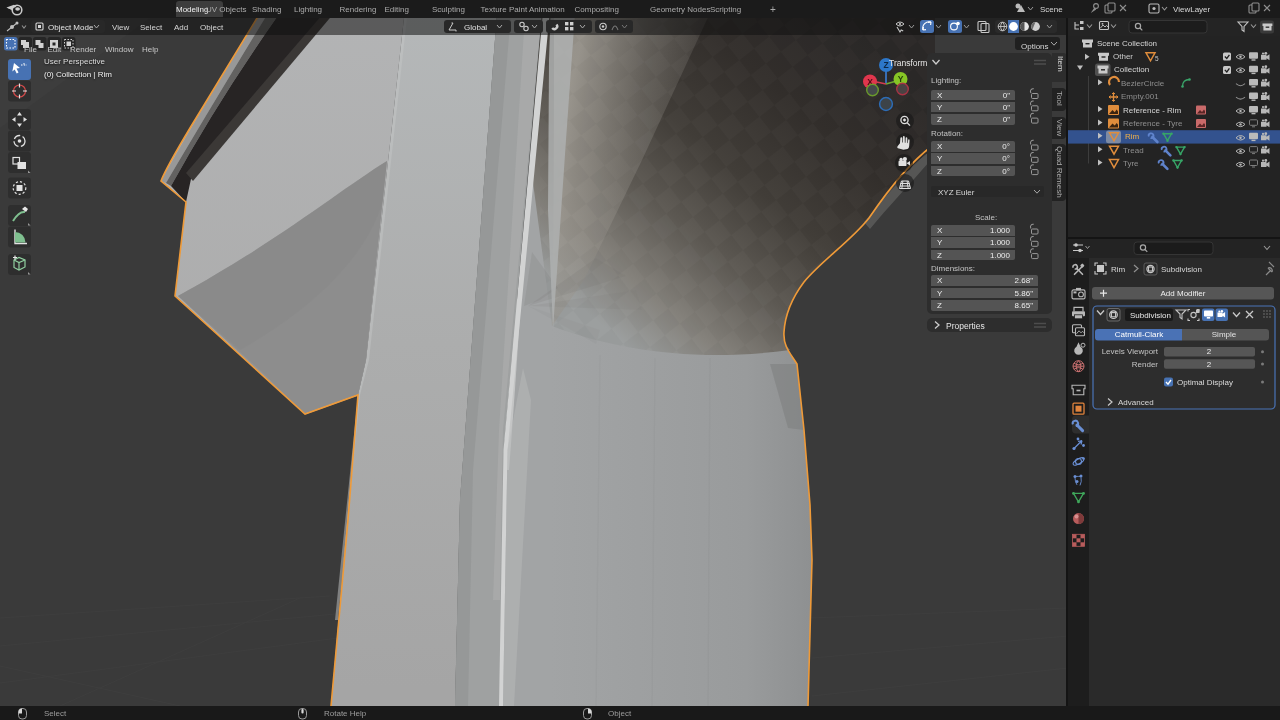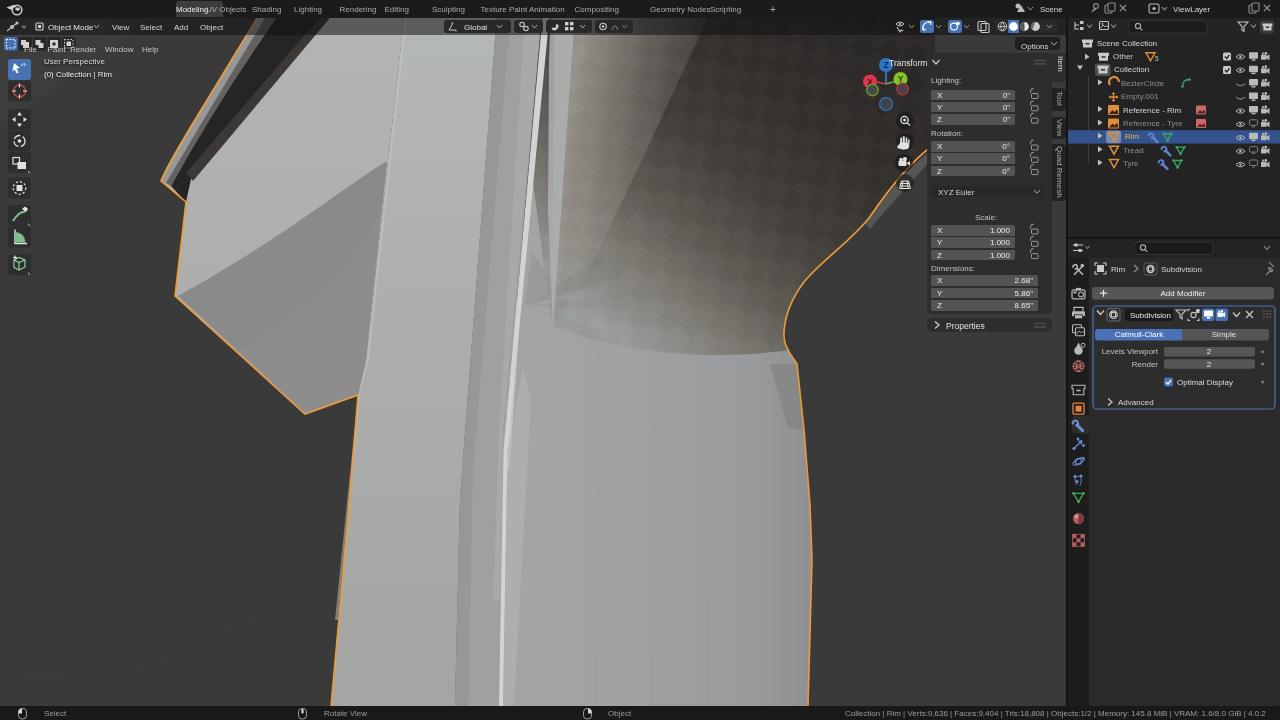--- a/index.html
+++ b/index.html
@@ -810,21 +810,21 @@
   <div class="abs sep-h"></div>
 
   <div class="abs" id="topbar">
     <svg class="abs" style="left:6px;top:2px" width="18" height="14" viewBox="0 0 18 14">
       <circle cx="11" cy="8" r="4.8" fill="none" stroke="#c9c9c9" stroke-width="1.6"></circle>
       <ellipse cx="11.6" cy="7" rx="2.4" ry="1.8" fill="#c9c9c9"></ellipse>
       <path d="M0.5,5.5 L8,2.8 L10.5,4.8 L4.5,7.3 Z" fill="#c9c9c9"></path>
       <path d="M0.5,5.5 L6.3,8.2 L7.3,6.2 Z" fill="#c9c9c9"></path>
     </svg>
     <div class="menu" style="left:24px">File</div>
-    <div class="menu" style="left:47.5px">Paint</div>
+    <div class="menu" style="left:47.5px">Edit</div>
     <div class="menu" style="left:70px">Render</div>
     <div class="menu" style="left:105px">Window</div>
     <div class="menu" style="left:142px">Help</div>
     <div class="wtab active" style="left:176px;width:47px">Modeling</div>
     <div class="wtab" style="left:206px;width:80px">UV Objects</div>
     <div class="wtab" style="left:252px;width:80px">Shading</div>
     <div class="wtab" style="left:294px;width:80px">Lighting</div>
     <div class="wtab" style="left:339.5px;width:80px">Rendering</div>
     <div class="wtab" style="left:384.5px;width:80px">Editing</div>
     <div class="wtab" style="left:432px;width:80px">Sculpting</div>
@@ -857,23 +857,22 @@
       <g stroke="#8f8f8f" fill="none" stroke-width="1.1">
         <rect x="239" y="5" width="7" height="8" rx="1"></rect>
         <rect x="242" y="3" width="7" height="8" rx="1" fill="#1b1b1b"></rect>
         <path d="M254,5 l6,6 M260,5 l-6,6"></path>
       </g>
     </svg>
   </div>
 
   <div class="abs" id="status">
     <span style="left:44px">Select</span>
-    <span style="left:324px">Rotate View</span>
+    <span style="left:324px">Rotate Help</span>
     <span style="left:608px">Object</span>
-    <span style="left:845px">Collection | Rim | Verts:9,636 | Faces:9,404 | Tris:18,808 | Objects:1/2 | Memory: 145.8 MiB | VRAM: 1.6/8.0 GiB | 4.0.2</span>
     <svg class="abs" style="left:18px;top:1.5px" width="600" height="12" viewBox="0 0 600 12">
       <g id="mouseL">
         <rect x="0.5" y="0.5" width="8" height="10.5" rx="3.5" fill="none" stroke="#9a9a9a" stroke-width="1"></rect>
         <path d="M0.5,4 a3.5,3.5 0 0 1 3.5,-3.5 l0,5 l-3.5,0 Z" fill="#d8d8d8"></path>
       </g>
       <g transform="translate(280,0)">
         <rect x="0.5" y="0.5" width="8" height="10.5" rx="3.5" fill="none" stroke="#9a9a9a" stroke-width="1"></rect>
         <rect x="3.4" y="1" width="2.2" height="4.5" rx="1" fill="#d8d8d8"></rect>
       </g>
       <g transform="translate(565,0)">

